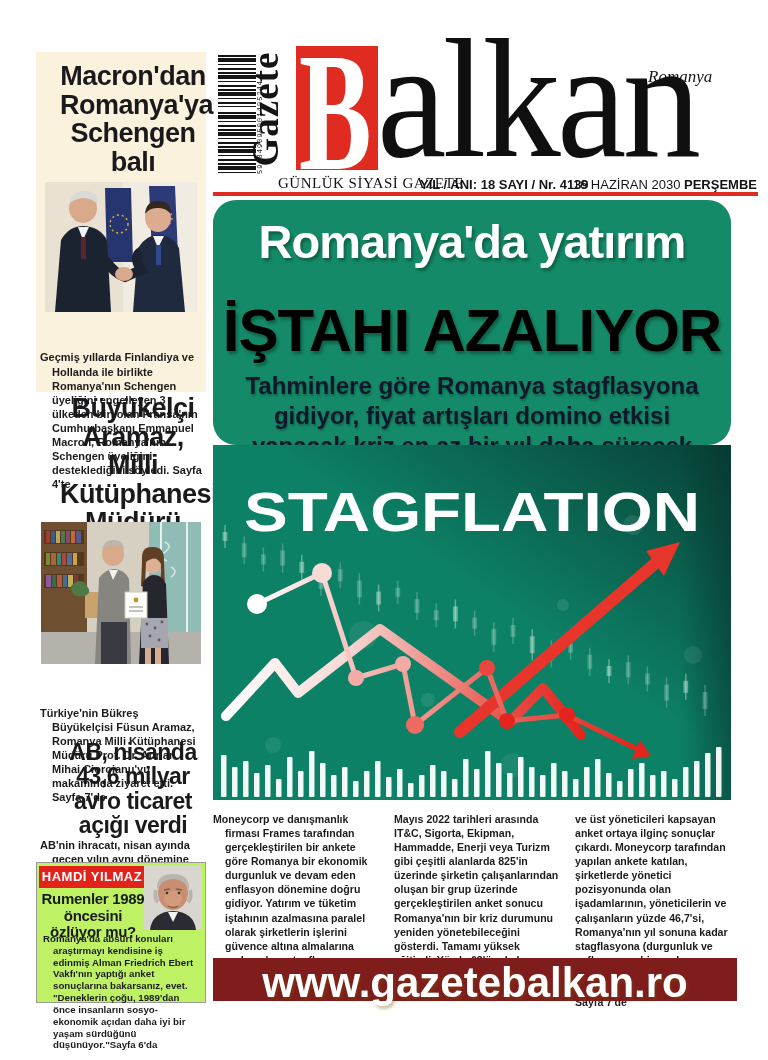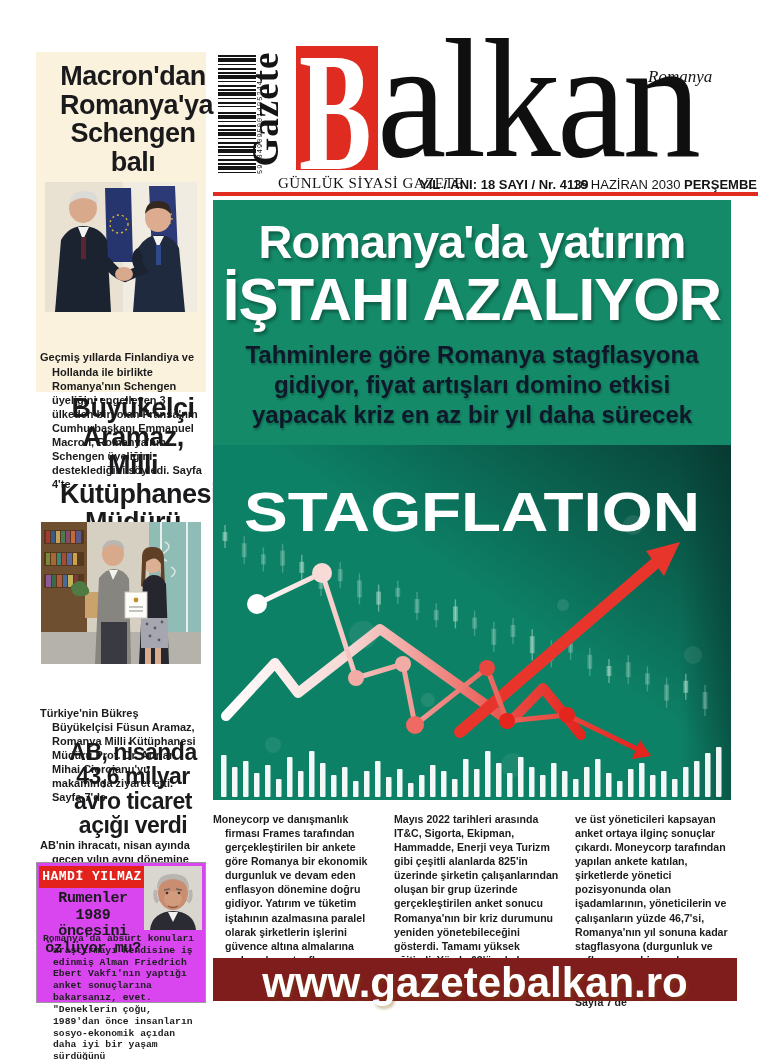--- a/index.html
+++ b/index.html
@@ -25,25 +25,25 @@
       letter-spacing:-4px; transform:scaleX(0.92); transform-origin:left; }
   .region { position:absolute; left:648px; top:67px; font:italic 17px "Liberation Serif", serif; color:#141414; }
   .tagline { position:absolute; left:278px; top:175px; font-family:"Liberation Serif", serif;
       font-weight:400; font-size:15px; color:#141414; letter-spacing:0.5px; }
   .issue-info { position:absolute; left:420px; top:177px; font-weight:700; font-size:13px; color:#141414; }
   .date-info { position:absolute; left:565px; top:177px; width:192px; text-align:right; font-size:13px; color:#141414; }
   .date-info b { font-weight:700; }
   .red-rule { position:absolute; left:213px; top:192px; width:545px; height:4px; background:#e02b20; }
 
   
-  .lead-block { position:absolute; left:213px; top:200px; width:518px; height:245px; background:#148a68; text-align:center; }
+  .lead-block { position:absolute; left:213px; top:200px; width:518px; height:245px; background:#148a68; text-align:center;border-radius:23px; }
   .kicker { margin-top:14px; font-size:47px; font-weight:700; color:#ffffff; letter-spacing:-1px;
       text-shadow:2px 3px 3px rgba(0,0,0,0.3); }
-  .lead-headline { font-size:60px; font-weight:700; color:#ffffff; letter-spacing:-1px; line-height:1.02;
-      text-shadow:2px 3px 3px rgba(0,0,0,0.3); }
+  .lead-headline { font-size:60px; font-weight:700; color:#000000; letter-spacing:-1px; line-height:1.02;
+      text-shadow:2px 3px 3px rgba(0,0,0,0.3);margin-top:31px; }
   .lead-subhead { margin:10px auto 0; width:478px; font-size:24px; font-weight:700; color:#0f172a;
       line-height:1.25; text-shadow:1px 2px 2px rgba(0,0,0,0.25); }
 
   .chart-wrap { position:absolute; left:213px; top:445px; width:518px; height:355px; }
 
   .story-cols { position:absolute; left:213px; top:812px; width:528px; display:flex; gap:15px; }
   .story-col { width:166px; font-size:10.6px; line-height:1.33; color:#1c1c1e; font-weight:600; }
   .hang { padding-left:12px; text-indent:-12px; }
   .story-col b, .caption b { font-weight:700; }
 
@@ -59,21 +59,21 @@
   .h2a { position:absolute; left:36px; top:394px; width:170px; font-size:27px; }
   .h3a { position:absolute; left:33px; top:740px; width:176px; font-size:23px; }
   .photo-frame { display:block; margin:6px auto 0; }
   .caption { font-size:11px; line-height:1.28; color:#1b1b1b; font-weight:600;
       padding:6px 4px 0 16px; text-indent:-12px;margin-top:32px; }
   .cap2 { position:absolute; left:36px; top:668px; width:170px; }
   .cap3 { position:absolute; left:36px; top:800px; width:170px; }
   .photo2-wrap { position:absolute; left:41px; top:522px; }
 
   .columnist-box { position:absolute; left:36px; top:862px; width:170px; height:141px;
-      background:#d946ef; border:1px solid #9a9a9a;font-family:Liberation Mono, monospace; }
+      background:#bef264; border:1px solid #9a9a9a; }
   .columnist-banner { position:absolute; left:2px; top:3px; width:106px; height:22px; background:#e3221c;
       color:#fff; font-size:13px; font-weight:700; text-align:center; line-height:22px; letter-spacing:0.5px; }
   .columnist-headline { position:absolute; left:2px; top:28px; width:108px; font-size:15px; font-weight:700;
       text-align:center; line-height:1.1; color:#1a1a1c; letter-spacing:-0.3px; }
   .columnist-photo { position:absolute; right:3px; top:3px; }
   .columnist-body { position:absolute; left:6px; top:70px; width:158px; font-size:9.7px; line-height:1.22;
       color:#1c1c1e; font-weight:600; padding-left:10px; text-indent:-10px; }
 </style>
 </head>
 <body>

